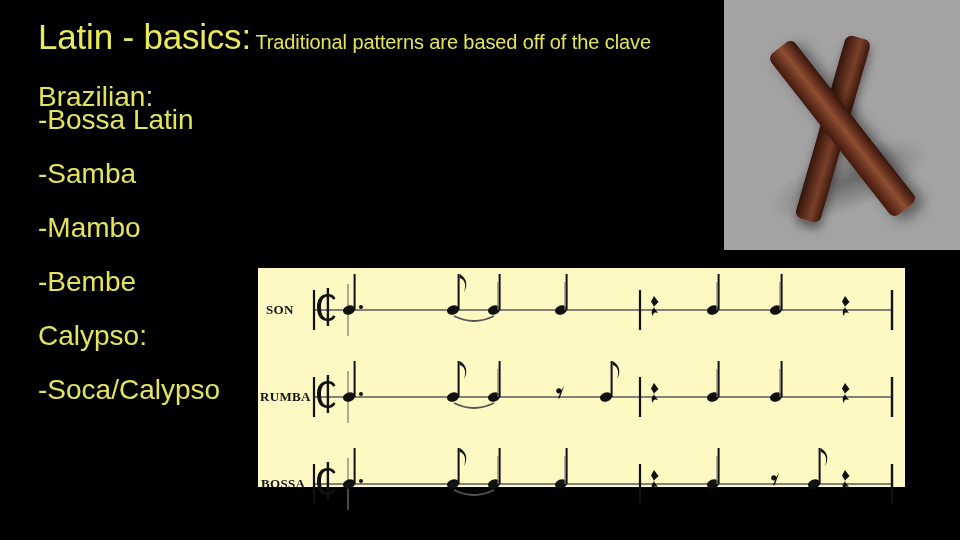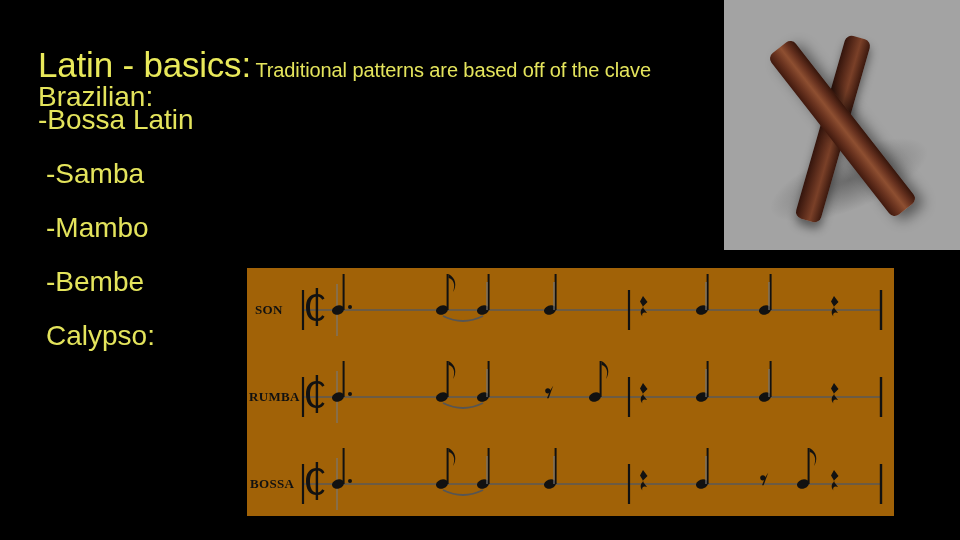--- a/index.html
+++ b/index.html
@@ -13,21 +13,21 @@
     height: 540px;
     background: #000000;
     overflow: hidden;
     font-family: "Liberation Sans", sans-serif;
   }
 
   
   #title-block {
     position: absolute;
     left: 38px;
-    top: 45px;
+    top: 17px;
     width: 740px;
     white-space: nowrap;
     z-index: 5;
   }
   #title-main {
     font-size: 35px;
     line-height: 40px;
     color: #e9e95a;
     letter-spacing: -0.2px;
   }
@@ -44,21 +44,21 @@
     top: 85px;
     width: 210px;
     z-index: 5;
   }
   .bullet-line {
     font-size: 28px;
     line-height: 23px;
     color: #e4e45c;
     white-space: nowrap;
   }
-  .gap-large { margin-top: 31px; margin-left: 8px; }
+  .gap-large { margin-top: 31px; }
   .gap-small { margin-top: 0px; }
 
   
   #claves-photo {
     position: absolute;
     left: 724px;
     top: 0px;
     width: 236px;
     height: 250px;
     background: #a3a3a3;
@@ -93,25 +93,25 @@
     top: 150px;
     width: 170px;
     height: 60px;
     background: radial-gradient(ellipse at center, rgba(60,60,60,0.55) 0%, rgba(163,163,163,0) 70%);
     transform: rotate(-22deg);
   }
 
   
   #music-image {
     position: absolute;
-    left: 247px;
+    left: 258px;
     top: 268px;
     width: 647px;
-    height: 248px;
-    background: #a16207;
+    height: 219px;
+    background: #fef9c3;
     z-index: 4;
   }
   #music-svg { display: block; }
   .staff-label {
     font-family: "Liberation Serif", serif;
     font-weight: bold;
     font-size: 13px;
     fill: #111111;
     letter-spacing: 0.3px;
   }
@@ -126,20 +126,21 @@
     <span id="title-sub">Traditional patterns are based off of the clave</span>
   </div>
 
   <div id="bullet-list">
     <div class="bullet-line gap-small">Brazilian:</div>
     <div class="bullet-line gap-small">-Bossa Latin</div>
     <div class="bullet-line gap-large">-Samba</div>
     <div class="bullet-line gap-large">-Mambo</div>
     <div class="bullet-line gap-large">-Bembe</div>
     <div class="bullet-line gap-large">Calypso:</div>
+    <div class="bullet-line gap-large">-Soca/Calypso</div>
   </div>
 
   <div id="claves-photo">
     <div id="photo-shadow"></div>
     <div class="clave-stick" id="clave-back"></div>
     <div class="clave-stick" id="clave-front"></div>
   </div>
 
   <div id="music-image">
     <svg id="music-svg" width="647" height="244" viewBox="0 0 647 244" xmlns="http://www.w3.org/2000/svg">

